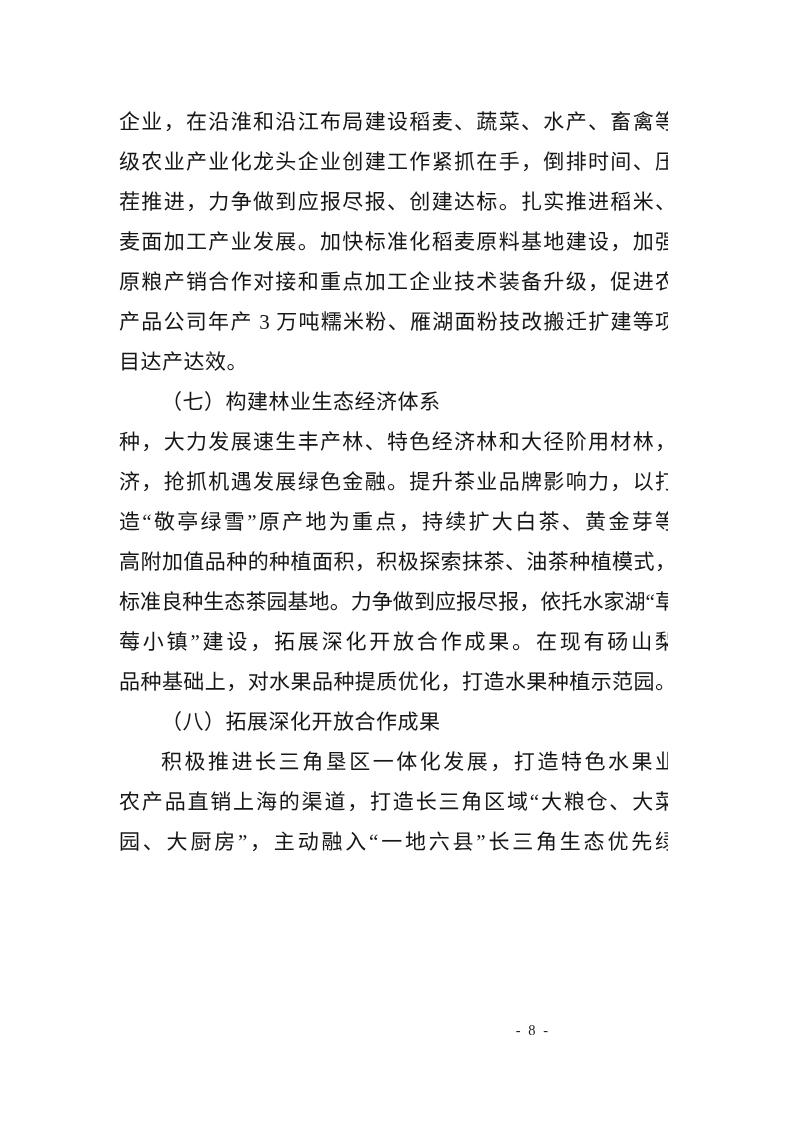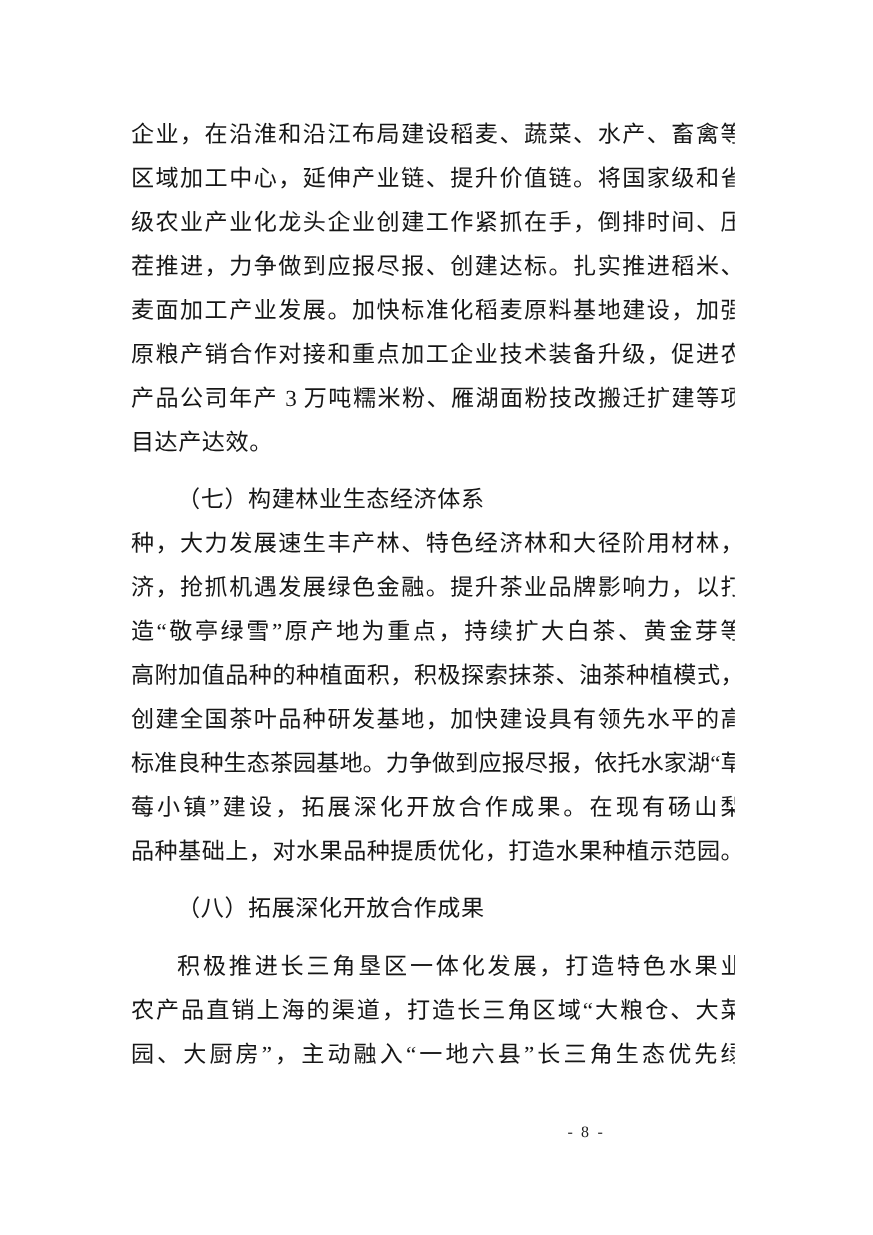--- a/index.html
+++ b/index.html
@@ -33,51 +33,48 @@
   .line.j {
     white-space: normal;
     text-align: justify;
     text-align-last: justify;
     text-justify: inter-character;
     letter-spacing: 0;
   }
   
   .line.ind {
     padding-left: 42px;
-    margin-top: 12px;
   }
   .page-number {
     position: absolute;
     top: 1022px;
     right: 118px;
     font-size: 14.5px;
     letter-spacing: 2px;
     color: #1c1c1c;
     font-family: "Liberation Serif", "DejaVu Serif", serif;
   }
 </style>
 </head>
 <body>
 
 <div class="page">
   <div class="content">
     <div class="line j">企业，在沿淮和沿江布局建设稻麦、蔬菜、水产、畜禽等</div>
-    <div class="line j">区域加工中心，延伸产业链、提升价值链。将国家级和省</div>
     <div class="line j">级农业产业化龙头企业创建工作紧抓在手，倒排时间、压</div>
     <div class="line j">茬推进，力争做到应报尽报、创建达标。扎实推进稻米、</div>
     <div class="line j">麦面加工产业发展。加快标准化稻麦原料基地建设，加强</div>
     <div class="line j">原粮产销合作对接和重点加工企业技术装备升级，促进农</div>
     <div class="line j">产品公司年产 3 万吨糯米粉、雁湖面粉技改搬迁扩建等项</div>
     <div class="line">目达产达效。</div>
     <div class="line ind">（七）构建林业生态经济体系</div>
     <div class="line j">种，大力发展速生丰产林、特色经济林和大径阶用材林，</div>
     <div class="line j">济，抢抓机遇发展绿色金融。提升茶业品牌影响力，以打</div>
     <div class="line j">造“敬亭绿雪”原产地为重点，持续扩大白茶、黄金芽等</div>
     <div class="line j">高附加值品种的种植面积，积极探索抹茶、油茶种植模式，</div>
-    <div class="line j">创建全国茶叶品种研发基地，加快建设具有领先水平的高</div>
     <div class="line j">标准良种生态茶园基地。力争做到应报尽报，依托水家湖“草</div>
     <div class="line j">莓小镇”建设，拓展深化开放合作成果。在现有砀山梨</div>
     <div class="line j">品种基础上，对水果品种提质优化，打造水果种植示范园。</div>
     <div class="line ind">（八）拓展深化开放合作成果</div>
     <div class="line j ind">积极推进长三角垦区一体化发展，打造特色水果业</div>
     <div class="line j">农产品直销上海的渠道，打造长三角区域“大粮仓、大菜</div>
     <div class="line j">园、大厨房”，主动融入“一地六县”长三角生态优先绿</div>
   </div>
 
   <div class="page-number">- 8 -</div>

